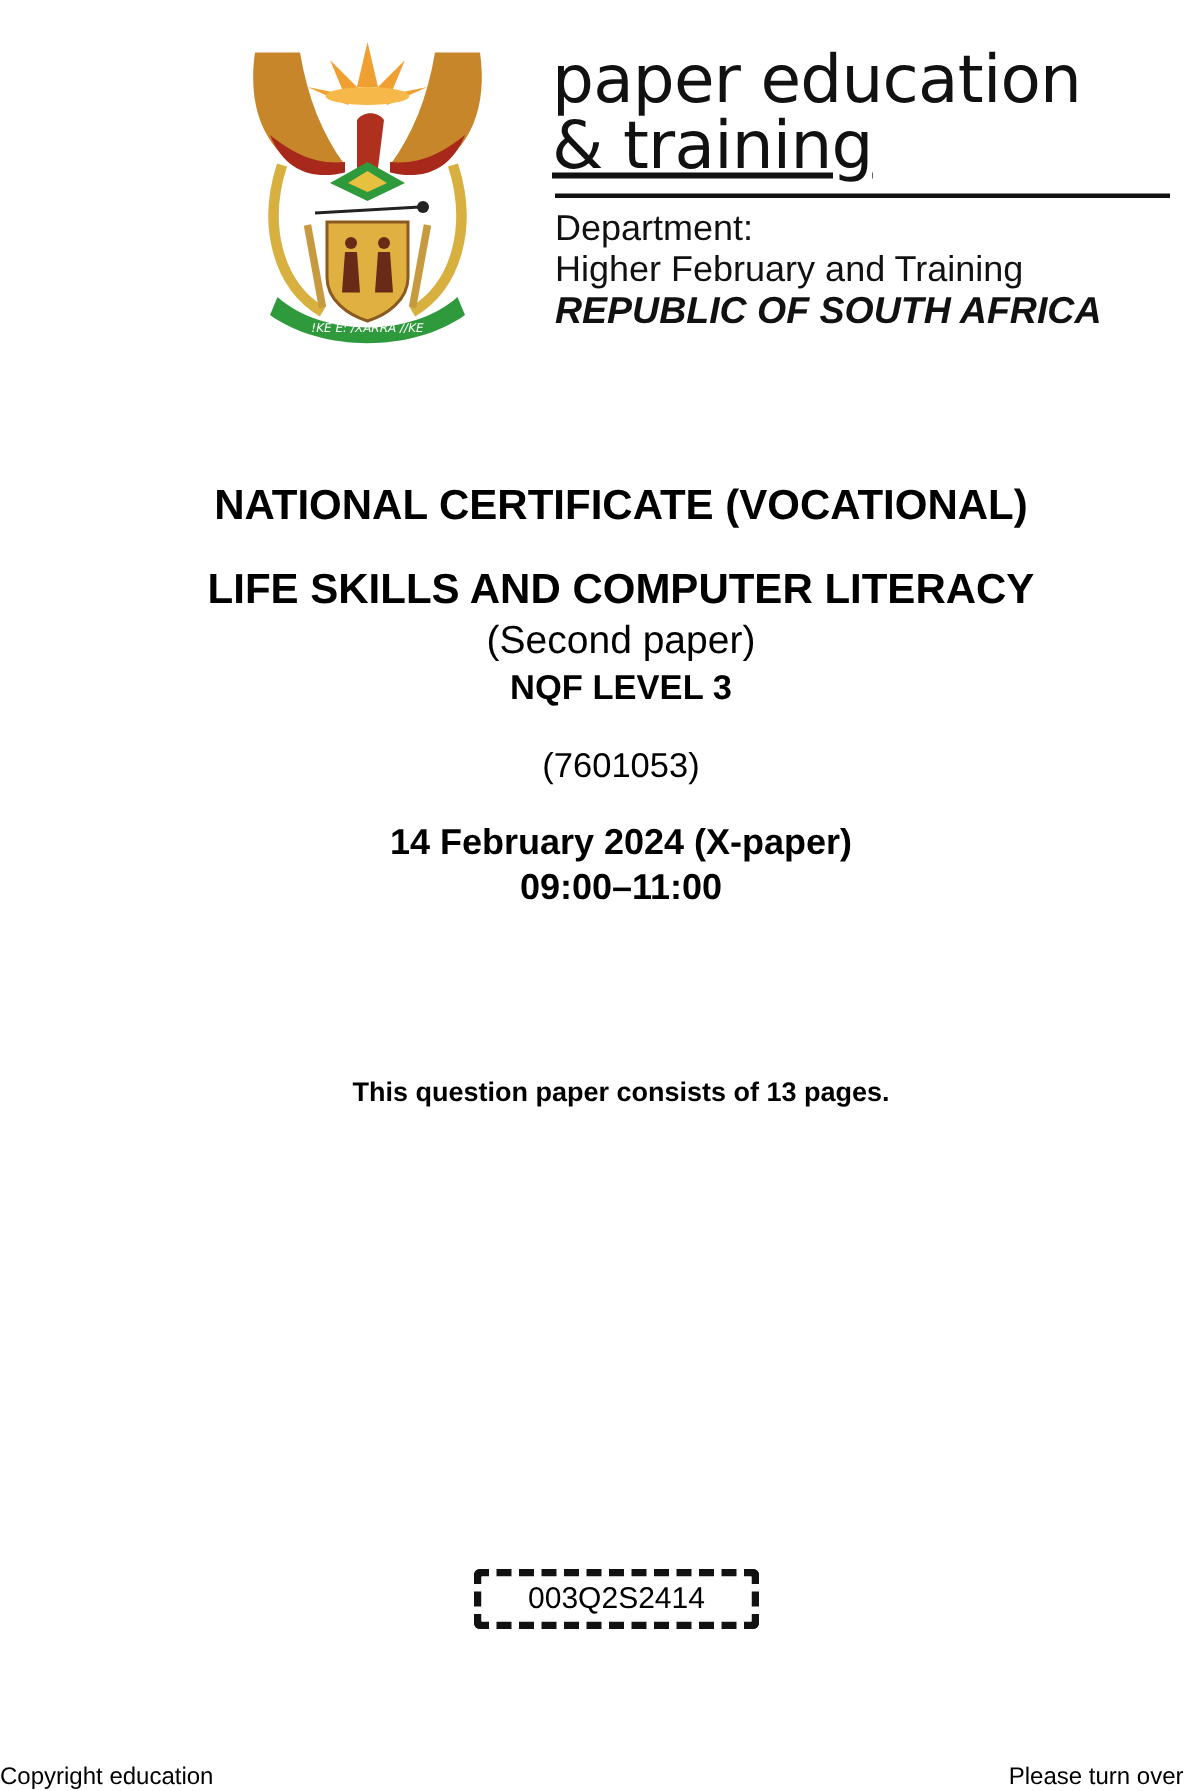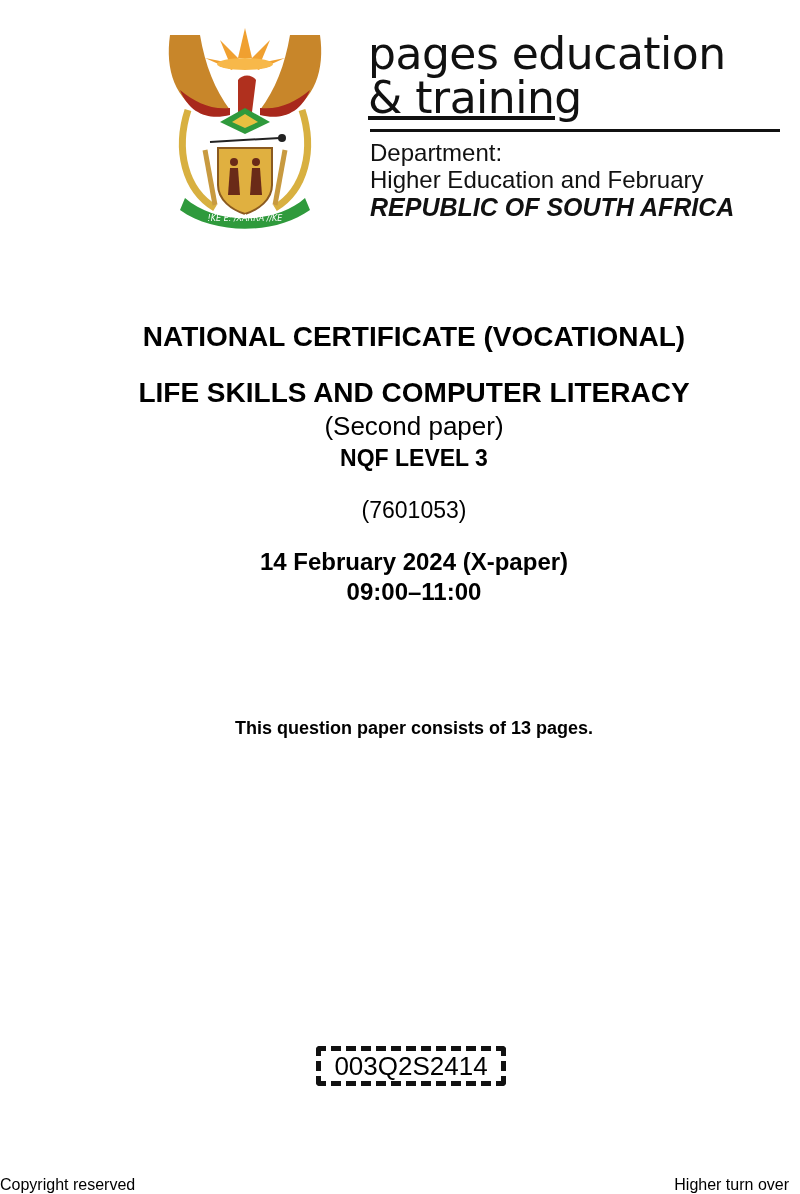--- a/index.html
+++ b/index.html
@@ -10,21 +10,21 @@
   .brand-line { left:370px; top:129px; width:410px; height:3px; background:#111; }
   .dept { left:370px; font-size:24px; line-height:26px; color:#111; white-space:nowrap; }
   .dept.bold { font-weight:bold; font-size:25px;font-style:italic; }
   .center { left:0; width:828px; text-align:center; white-space:nowrap; }
   .h1 { font-weight:bold; font-size:28px; }
   .plain26 { font-size:26px; }
   .b22 { font-weight:bold; font-size:23px; }
   .plain22 { font-size:23px; }
   .b24 { font-weight:bold; font-size:24px; }
   .b18 { font-weight:bold; font-size:18px; }
-  .code-box { left:316px; top:1046px; width:190px; height:40px; border:5px dashed #111; border-radius:4px; box-sizing:border-box; display:flex; align-items:center; justify-content:center; font-size:26px; }
+  .code-box { left:316px; top:1046px; width:190px; height:40px; border:5px dashed #111; border-radius:4px; box-sizing:border-box; display:flex; align-items:center; justify-content:center; font-size:20px; }
   .footer { top:1176px; font-size:16px; }
 </style>
 </head>
 <body>
 
 <div class="abs crest">
   <svg width="170" height="210" viewBox="0 0 170 210">
 
     <g fill="#f0a030">
       <polygon points="85,8 92,38 78,38"></polygon>
@@ -58,35 +58,35 @@
     <circle cx="74" cy="142" r="4" fill="#6a2a18"></circle>
     <circle cx="96" cy="142" r="4" fill="#6a2a18"></circle>
     <path d="M70,148 L78,148 L80,175 L68,175 Z" fill="#6a2a18"></path>
     <path d="M92,148 L100,148 L102,175 L90,175 Z" fill="#6a2a18"></path>
 
     <path d="M25,178 C55,205 115,205 145,178 L150,190 C115,215 55,215 20,190 Z" fill="#2f9a3c"></path>
     <text x="85" y="201" text-anchor="middle" font-size="8" fill="#fff" font-family="DejaVu Sans, sans-serif" font-style="italic">!KE E: /XARRA //KE</text>
   </svg>
 </div>
 
-<div class="abs brand-big" style="top:32px;">pages education</div>
+<div class="abs brand-big" style="top:32px;">paper education</div>
 <div class="abs brand-big" style="top:76px;text-decoration:underline;">&amp; training</div>
 <div class="abs brand-line"></div>
 <div class="abs dept" style="top:140px;">Department:</div>
-<div class="abs dept" style="top:167px;">Higher Education and February</div>
+<div class="abs dept" style="top:167px;">Higher February and Training</div>
 <div class="abs dept bold" style="top:194px;">REPUBLIC OF SOUTH AFRICA</div>
 
 <div class="abs center h1" style="top:321px;">NATIONAL CERTIFICATE (VOCATIONAL)</div>
 <div class="abs center h1" style="top:377px;">LIFE SKILLS AND COMPUTER LITERACY</div>
 <div class="abs center plain26" style="top:411px;">(Second paper)</div>
 <div class="abs center b22" style="top:445px;">NQF LEVEL 3</div>
 <div class="abs center plain22" style="top:497px;">(7601053)</div>
 <div class="abs center b24" style="top:548px;">14 February 2024 (X-paper)</div>
 <div class="abs center b24" style="top:578px;">09:00–11:00</div>
 
 <div class="abs center b18" style="top:718px;">This question paper consists of 13 pages.</div>
 
 <div class="abs code-box">
   <span>003Q2S2414</span>
 </div>
 
-<div class="abs footer" style="left:0;">Copyright reserved</div>
-<div class="abs footer" style="right:11px;">Higher turn over</div>
+<div class="abs footer" style="left:0;">Copyright education</div>
+<div class="abs footer" style="right:11px;">Please turn over</div>
 
 </body></html>

